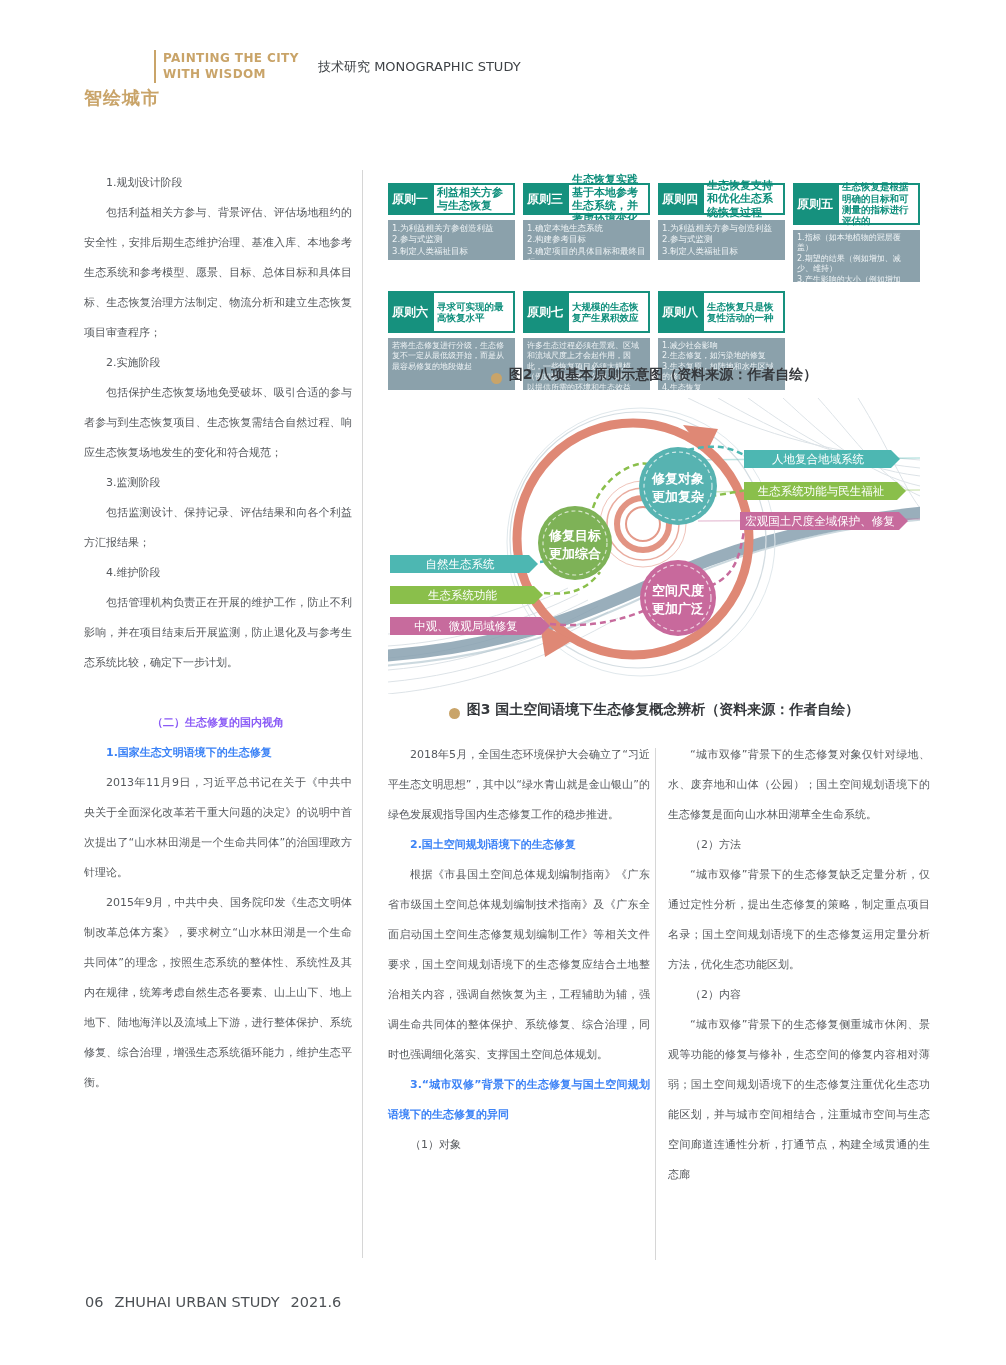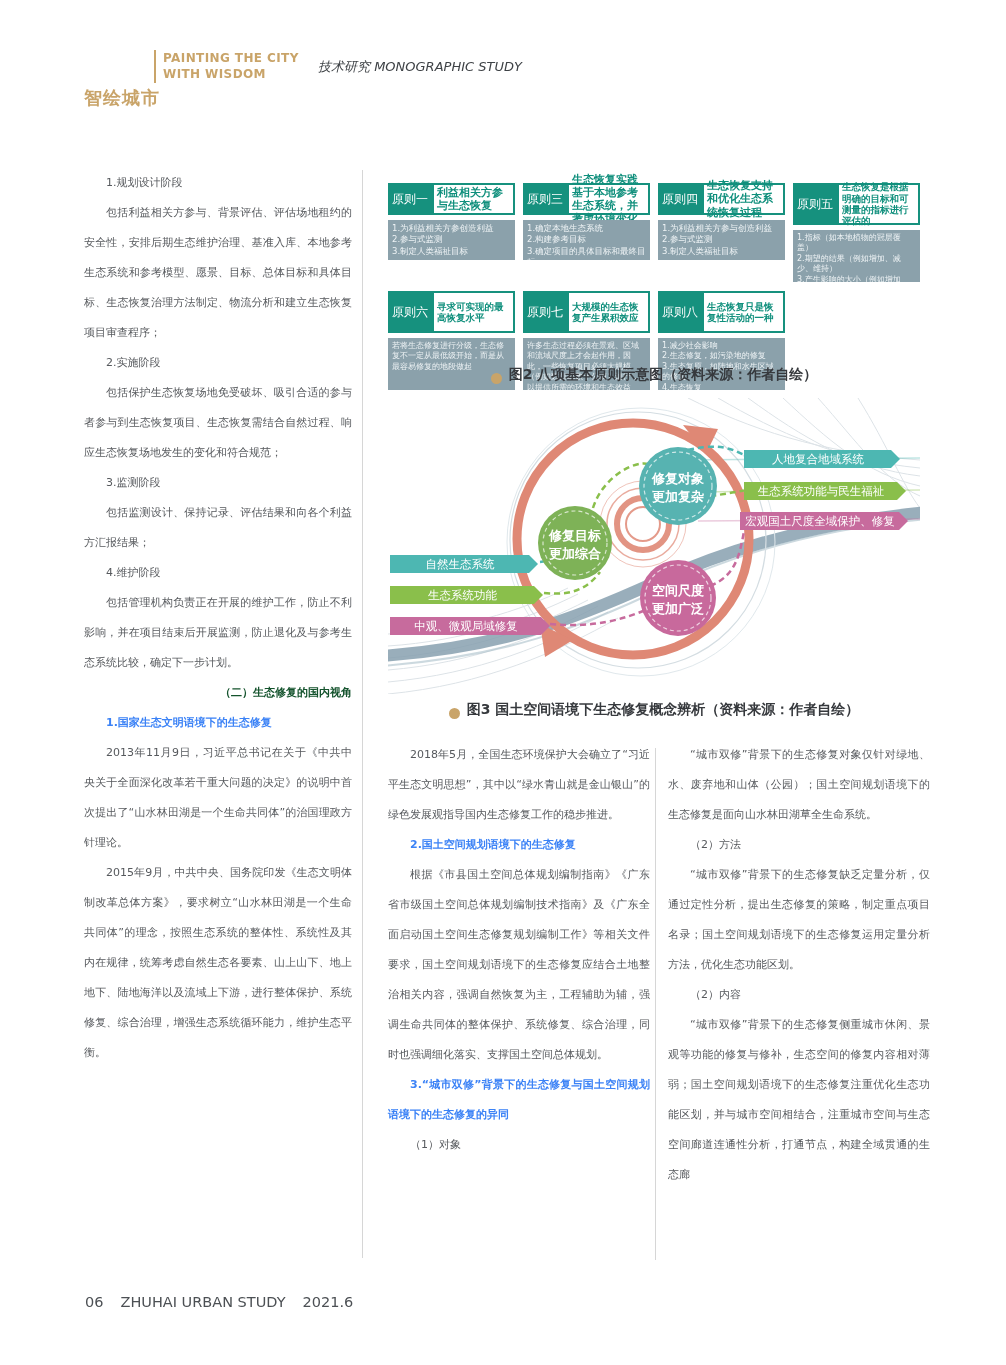--- a/index.html
+++ b/index.html
@@ -3,40 +3,40 @@
 <meta charset="utf-8">
 <style>
   * { margin:0; padding:0; box-sizing:border-box; }
   body { background:#9e9e9e; font-family:"DejaVu Sans","Liberation Sans",sans-serif; }
   .page { position:relative; width:1006px; height:1365px; background:#ffffff; margin:0 auto; overflow:hidden; }
 
   
   .brand-cn { position:absolute; left:84px; top:53px; font-size:18px; font-weight:bold; color:#c9a469; letter-spacing:1px;margin-top:33px; }
   .brand-divider { position:absolute; left:154px; top:50px; width:2px; height:33px; background:#c9a469; }
   .brand-en { position:absolute; left:163px; top:50px; font-size:12px; font-weight:bold; color:#c9a469; line-height:16px; letter-spacing:.4px; }
-  .section-label { position:absolute; left:318px; top:58px; font-size:13px; color:#3e4246;font-style:italic; }
+  .section-label { position:absolute; left:318px; top:58px; font-size:13px; color:#3e4246; }
 
   
   .col { position:absolute; text-align:justify; color:#56595d; font-size:11px; line-height:30px; }
   .col p { text-indent:2em; }
   .col .bold-head { font-weight:bold; color:#3b82f6; }
-  .col .center-head { text-align:right; text-indent:0; font-weight:bold; color:#14532d; }
+  .col .center-head { text-align:center; text-indent:0; font-weight:bold; color:#8b5cf6; margin-top:30px; }
   .left-col { left:84px; top:168px; width:268px; }
   .mid-col  { left:388px; top:740px; width:262px; }
   .right-col{ left:668px; top:740px; width:262px; }
   .vrule { position:absolute; width:1px; background:#d6d6d6; }
   .vrule1 { left:362px; top:170px; height:1088px; }
   .vrule2 { left:655px; top:748px; height:512px; }
 
   
   .fig2 { position:absolute; left:388px; top:183px; width:532px; display:grid; grid-template-columns:repeat(4,1fr); gap:9px 8px; }
   .pblock { display:flex; flex-direction:column; }
   .phead { display:flex; align-items:stretch; height:32px; }
   .r2 .phead { height:42px; }
-  .plabel { background:#16917e; color:#fff; font-weight:normal; font-size:12px; width:44px; flex:none; display:flex; align-items:center; justify-content:center; }
+  .plabel { background:#16917e; color:#fff; font-weight:bold; font-size:12px; width:44px; flex:none; display:flex; align-items:center; justify-content:center; }
   .ptitle { flex:1; border:2px solid #16917e; background:#fff; color:#0f8f7c; font-weight:bold; font-size:11px; line-height:1.2; display:flex; align-items:center; padding:1px 3px; }
   .r2 .ptitle { font-size:9.5px; }
   .pbody { margin-top:5px; background:#8ba1ab; color:#eef3f5; font-size:8.5px; line-height:1.35; padding:3px 4px; white-space:pre-line; height:40px; overflow:hidden; }
   .r2 .pbody { height:52px; font-size:8px; line-height:1.3; }
 
   
   .caption { position:absolute; display:flex; align-items:flex-end; justify-content:center; gap:7px; font-weight:bold; color:#36393d; font-size:14px; }
   .cap-dot { width:11px; height:11px; border-radius:50%; background:#c9a469; flex:none; }
   .fig2-cap { left:388px; top:366px; width:532px; }
   .fig3-cap { left:388px; top:701px; width:532px; }
@@ -45,21 +45,21 @@
   .fig3 { position:absolute; left:388px; top:398px; width:532px; height:296px; }
   .fig3 svg { position:absolute; left:0; top:0; }
   .node-text { fill:#ffffff; font-size:13px; font-weight:bold; text-anchor:middle; }
   .banner { position:absolute; height:18px; line-height:18px; color:#fff; font-size:11.5px; text-align:center; padding-right:8px;
             clip-path:polygon(0 0, calc(100% - 9px) 0, 100% 50%, calc(100% - 9px) 100%, 0 100%); }
   .b-teal  { background:#4db7b2; }
   .b-green { background:#8abf4b; }
   .b-pink  { background:#c76b9d; }
 
   
-  .footer { position:absolute; left:85px; top:1294px; font-size:14.5px; color:#4c5054; display:flex; gap:17px; }
+  .footer { position:absolute; left:85px; top:1294px; font-size:14.5px; color:#4c5054; display:flex; gap:11px; }
 </style>
 </head>
 <body>
 
 <div class="page">
 
   <span class="brand-cn">智绘城市</span>
   <span class="brand-divider"></span>
   <div class="brand-en">
     <div>PAINTING THE CITY</div>

